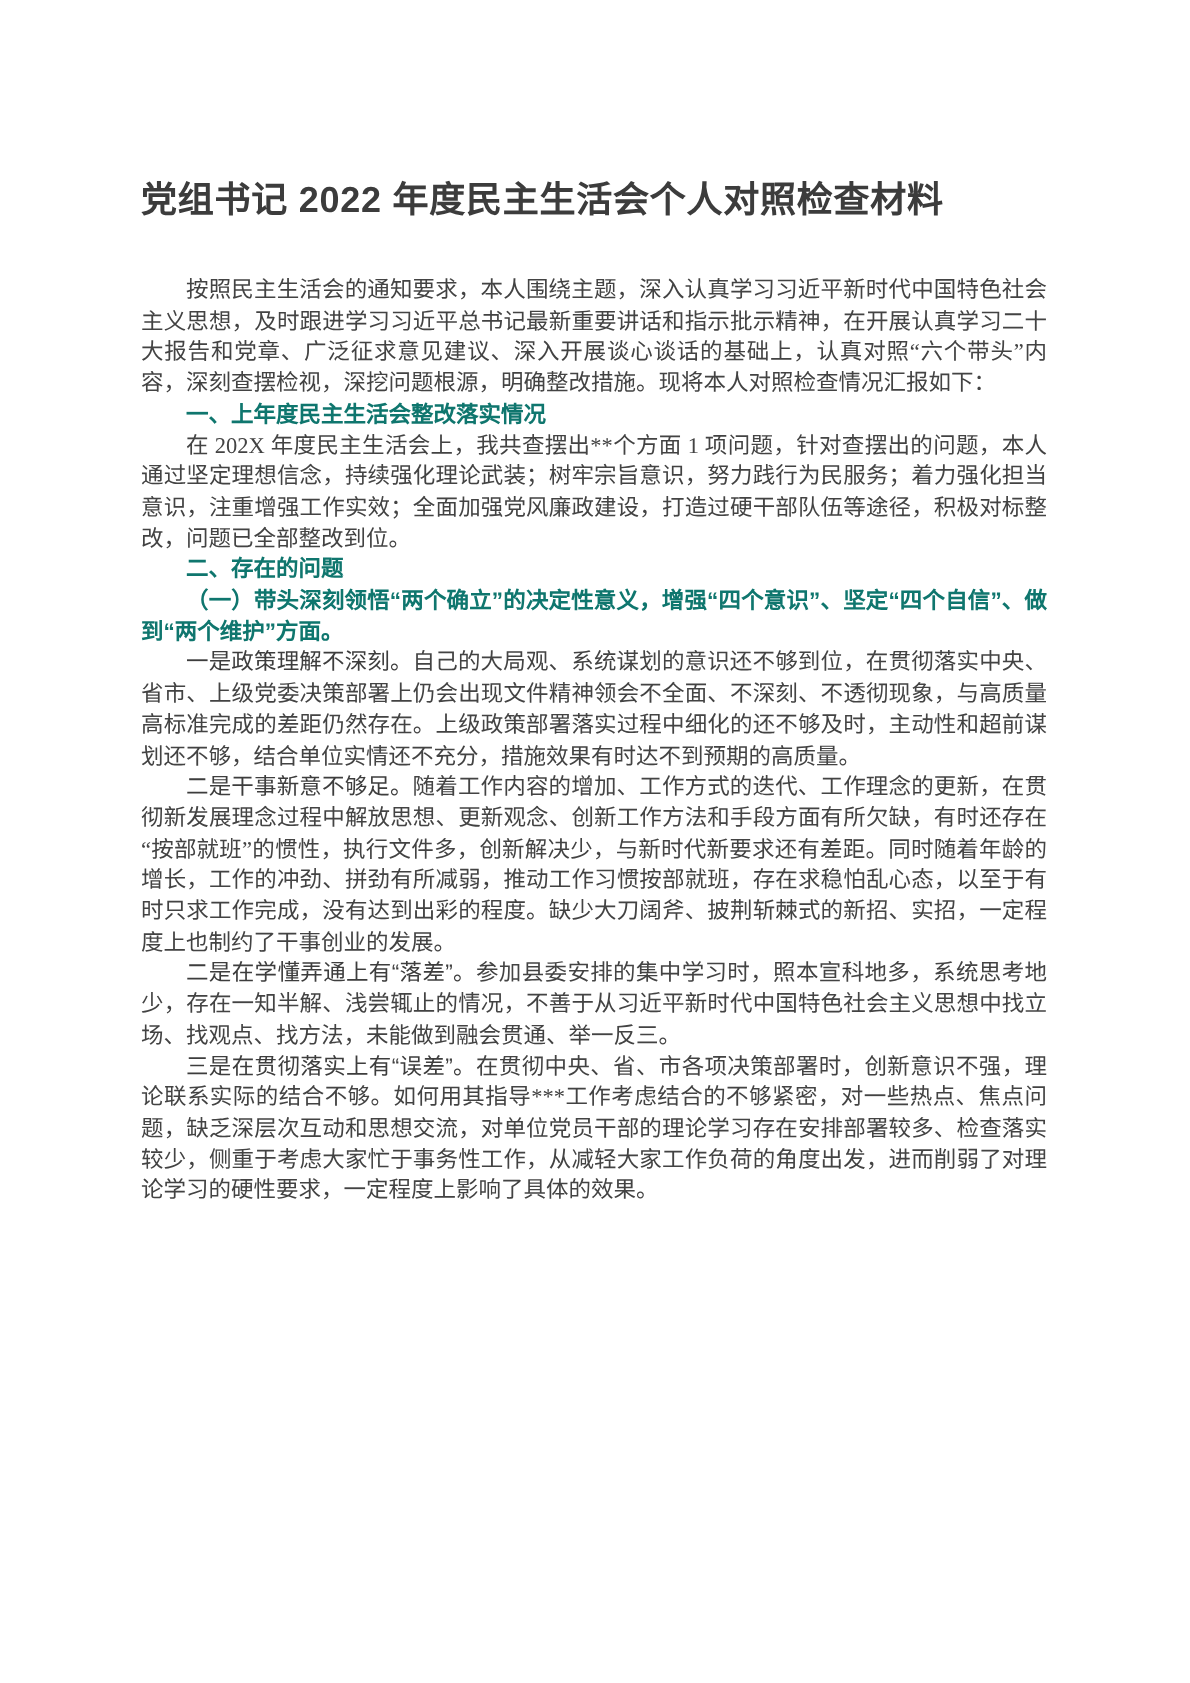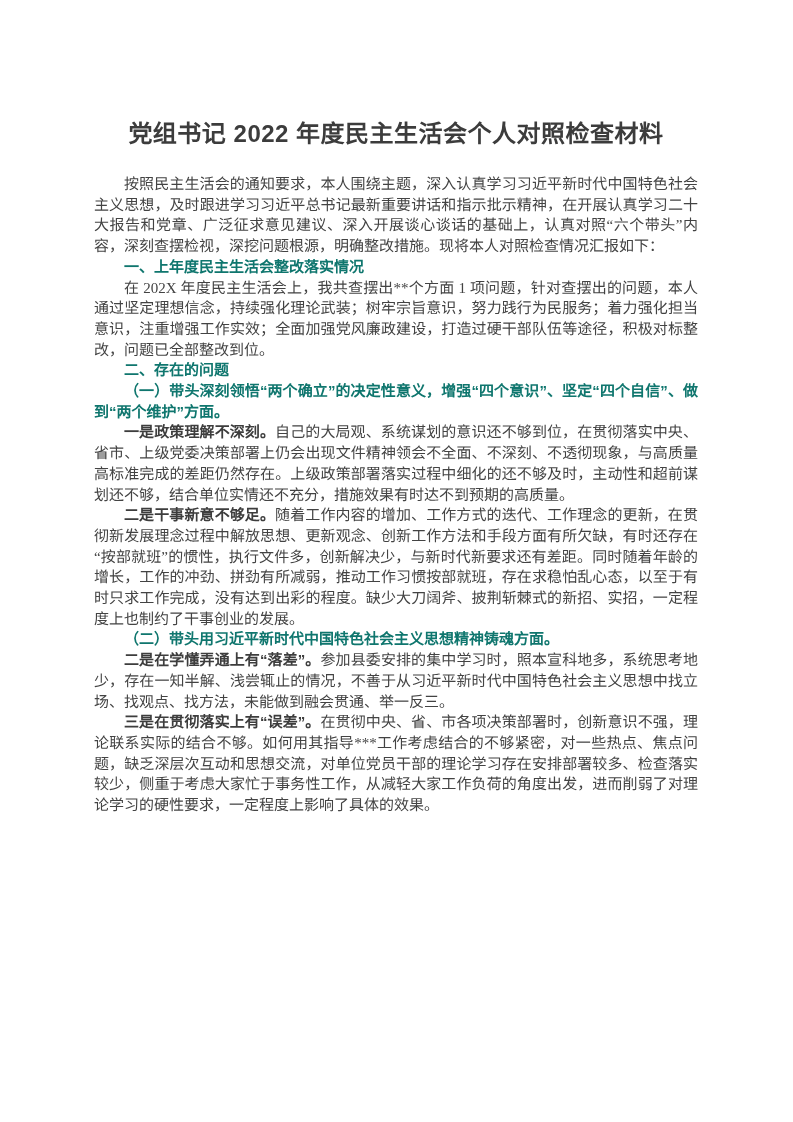--- a/index.html
+++ b/index.html
@@ -11,22 +11,22 @@
     position: relative;
     width: 793px;
     height: 1122px;
     margin: 0 auto;
     background: #ffffff;
     box-sizing: border-box;
     padding: 116px 95px 40px 94px;
     overflow: hidden;
   }
   .doc-title {
-    margin: 0 0 22px 0;
-    text-align: center;
+    margin: 0 0 32px 0;
+    text-align: left;
     font-family: "Liberation Sans", "DejaVu Sans", sans-serif;
     font-weight: bold;
     font-size: 24px;
     line-height: 36px;
     color: #3c3c3c;
     letter-spacing: 0.5px;
   }
   .body-para, .heading {
     margin: 0;
     font-size: 15px;
@@ -39,21 +39,21 @@
   .body-para {
     font-family: "Liberation Serif", "DejaVu Serif", serif;
   }
   .heading {
     font-family: "Liberation Sans", "DejaVu Sans", sans-serif;
     font-weight: bold;
     color: #0f766e;
   }
   .lead {
     font-family: "Liberation Sans", "DejaVu Sans", sans-serif;
-    font-weight: bold;
+    font-weight: normal;
     color: #3d3d3d;
   }
 </style>
 </head>
 <body>
 
 <div class="page">
 
   <h1 class="doc-title">党组书记 2022 年度民主生活会个人对照检查材料</h1>
 
@@ -64,21 +64,20 @@
   <p class="body-para">在 202X 年度民主生活会上，我共查摆出**个方面 1 项问题，针对查摆出的问题，本人通过坚定理想信念，持续强化理论武装；树牢宗旨意识，努力践行为民服务；着力强化担当意识，注重增强工作实效；全面加强党风廉政建设，打造过硬干部队伍等途径，积极对标整改，问题已全部整改到位。</p>
 
   <p class="heading">二、存在的问题</p>
 
   <p class="heading">（一）带头深刻领悟“两个确立”的决定性意义，增强“四个意识”、坚定“四个自信”、做到“两个维护”方面。</p>
 
   <p class="body-para"><span class="lead">一是政策理解不深刻。</span><span>自己的大局观、系统谋划的意识还不够到位，在贯彻落实中央、省市、上级党委决策部署上仍会出现文件精神领会不全面、不深刻、不透彻现象，与高质量高标准完成的差距仍然存在。上级政策部署落实过程中细化的还不够及时，主动性和超前谋划还不够，结合单位实情还不充分，措施效果有时达不到预期的高质量。</span></p>
 
   <p class="body-para"><span class="lead">二是干事新意不够足。</span><span>随着工作内容的增加、工作方式的迭代、工作理念的更新，在贯彻新发展理念过程中解放思想、更新观念、创新工作方法和手段方面有所欠缺，有时还存在“按部就班”的惯性，执行文件多，创新解决少，与新时代新要求还有差距。同时随着年龄的增长，工作的冲劲、拼劲有所减弱，推动工作习惯按部就班，存在求稳怕乱心态，以至于有时只求工作完成，没有达到出彩的程度。缺少大刀阔斧、披荆斩棘式的新招、实招，一定程度上也制约了干事创业的发展。</span></p>
 
-  <p class="heading">（二）带头用习近平新时代中国特色社会主义思想精神铸魂方面。</p>
 
 
   <p class="body-para"><span class="lead">二是在学懂弄通上有“落差”。</span><span>参加县委安排的集中学习时，照本宣科地多，系统思考地少，存在一知半解、浅尝辄止的情况，不善于从习近平新时代中国特色社会主义思想中找立场、找观点、找方法，未能做到融会贯通、举一反三。</span></p>
 
   <p class="body-para"><span class="lead">三是在贯彻落实上有“误差”。</span><span>在贯彻中央、省、市各项决策部署时，创新意识不强，理论联系实际的结合不够。如何用其指导***工作考虑结合的不够紧密，对一些热点、焦点问题，缺乏深层次互动和思想交流，对单位党员干部的理论学习存在安排部署较多、检查落实较少，侧重于考虑大家忙于事务性工作，从减轻大家工作负荷的角度出发，进而削弱了对理论学习的硬性要求，一定程度上影响了具体的效果。</span></p>
 
 
 </div>
 
 </body></html>

